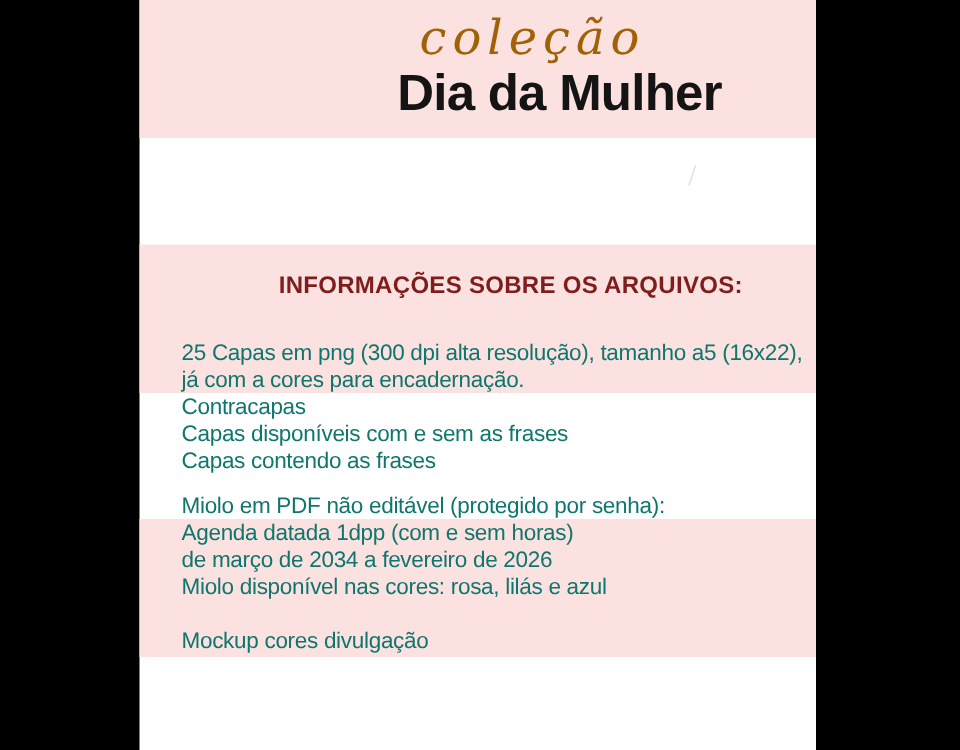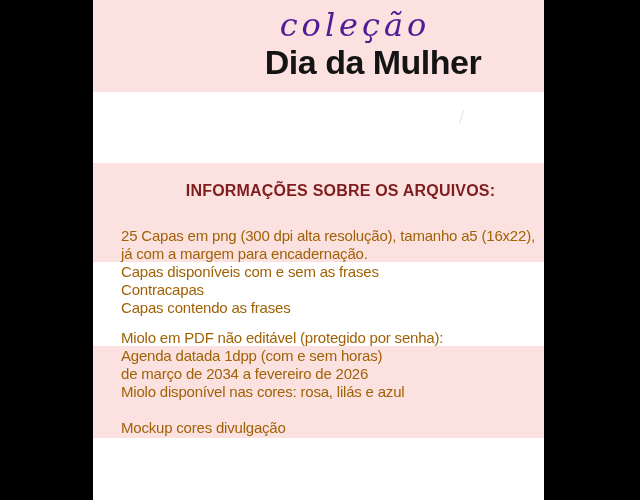--- a/index.html
+++ b/index.html
@@ -11,33 +11,33 @@
   .letterbox-left { left:0; width:93px; }
   .letterbox-right { left:544px; width:96px; }
   .panel { position:absolute; left:93px; top:0; width:451px; height:500px; background:#ffffff; }
   .band { position:absolute; left:0; width:100%; background:#fbe1df; }
   .band-top  { top:0;     height:92px; }
   .band-info { top:163px; height:99px; }
   .band-mid  { top:346px; height:92px; }
   .script-title {
     position:absolute; top:5px; left:0; right:0; text-align:center; padding-left:73px;
     font-family:"DejaVu Serif", serif; font-style:italic; font-weight:500;
-    font-size:32px; line-height:40px; color:#4c1d95; letter-spacing:4px;
+    font-size:32px; line-height:40px; color:#a16207; letter-spacing:4px;
   }
   .main-title {
     position:absolute; top:45px; left:0; right:0; text-align:center; padding-left:73px;
     font-weight:bold; font-size:34px; line-height:34px; color:#141414; letter-spacing:-0.5px;margin-left:36px;
   }
   .section-heading {
     position:absolute; top:181px; left:0; right:0; text-align:center; padding-left:44px;
     font-weight:bold; font-size:16px; line-height:20px; color:#7f1d1d; letter-spacing:0.2px;
   }
   .para {
     position:absolute; left:28px; right:6px;
-    font-size:15px; line-height:18px; color:#a16207; letter-spacing:-0.2px;
+    font-size:15px; line-height:18px; color:#0f766e; letter-spacing:-0.2px;
   }
   .para-a { top:227px; }
   .para-b { top:329px; }
   .para-c { top:419px; }
   .para-d { top:453px; }
   .faint-mark {
     position:absolute; left:368px; top:110px; width:1px; height:14px;
     background:#d8d8d8; transform:rotate(18deg); opacity:0.8;
   }
 </style>
@@ -55,23 +55,23 @@
 
     <div class="script-title">coleção</div>
     <div class="main-title">Dia da Mulher</div>
 
     <div class="faint-mark"></div>
 
     <div class="section-heading">INFORMAÇÕES SOBRE OS ARQUIVOS:</div>
 
     <div class="para para-a">
       <div>25 Capas em png (300 dpi alta resolução), tamanho a5 (16x22),</div>
-      <div>já com a margem para encadernação.</div>
+      <div>já com a cores para encadernação.</div>
+      <div>Contracapas</div>
       <div>Capas disponíveis com e sem as frases</div>
-      <div>Contracapas</div>
       <div>Capas contendo as frases</div>
     </div>
 
     <div class="para para-b">
       <div>Miolo em PDF não editável (protegido por senha):</div>
       <div>Agenda datada 1dpp (com e sem horas)</div>
       <div>de março de 2034 a fevereiro de 2026</div>
       <div>Miolo disponível nas cores: rosa, lilás e azul</div>
     </div>
 

